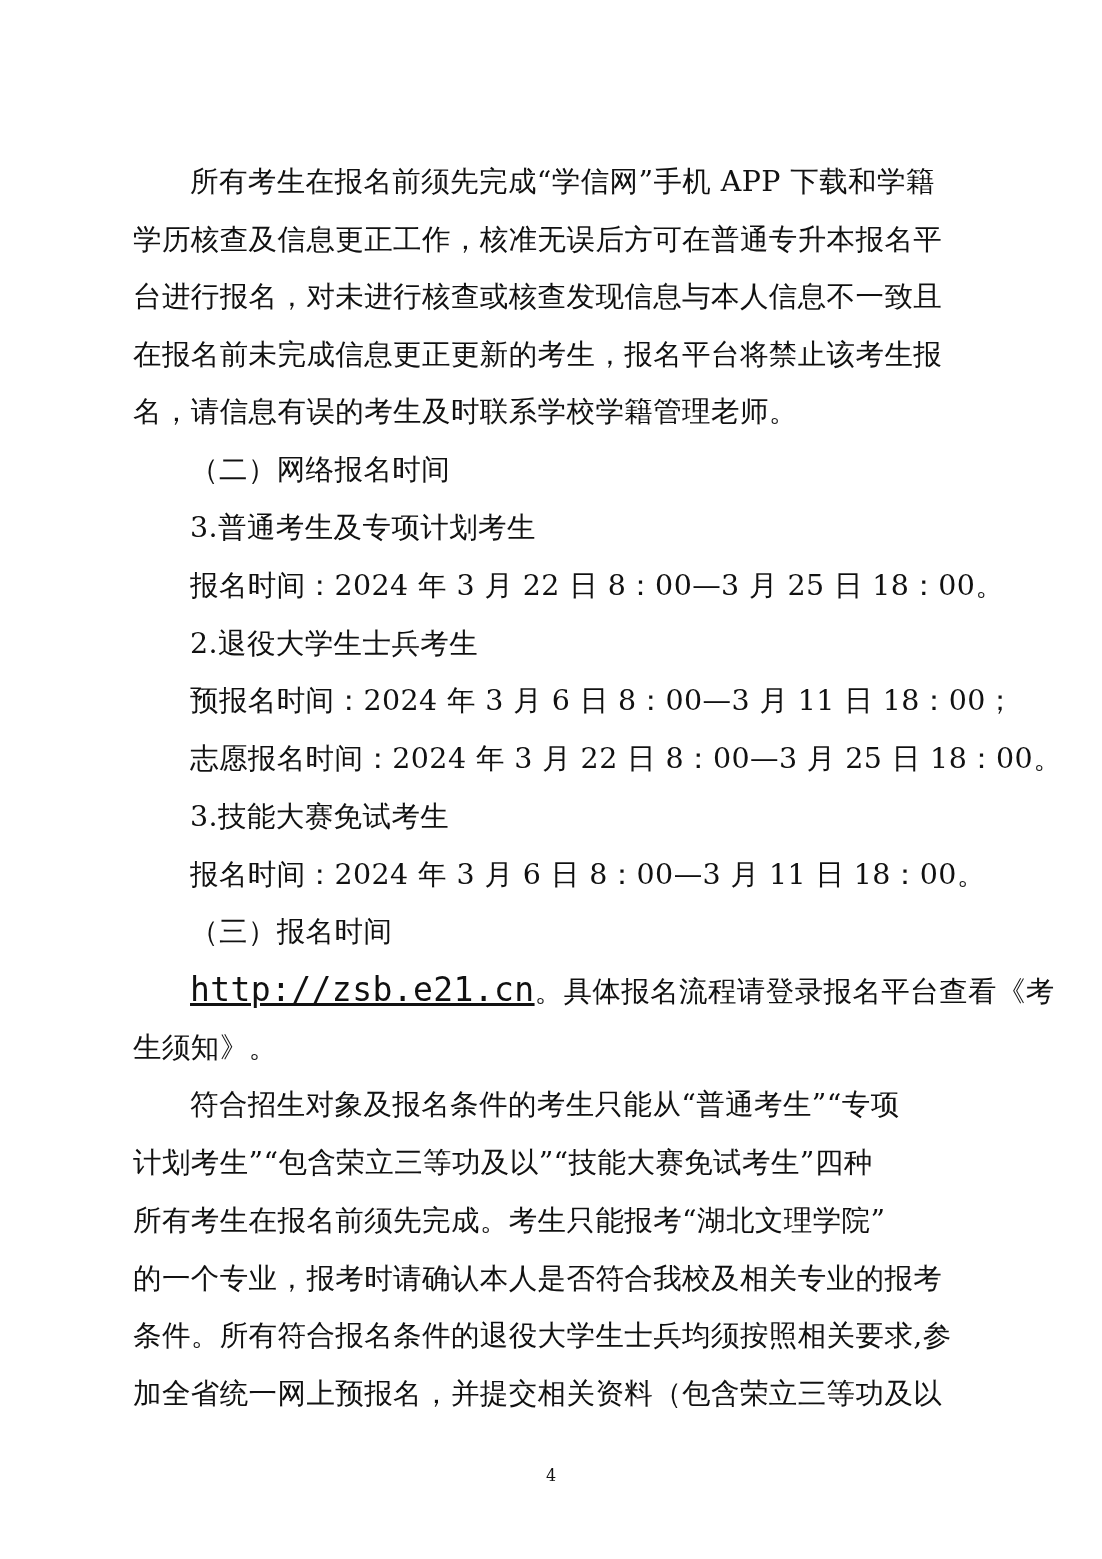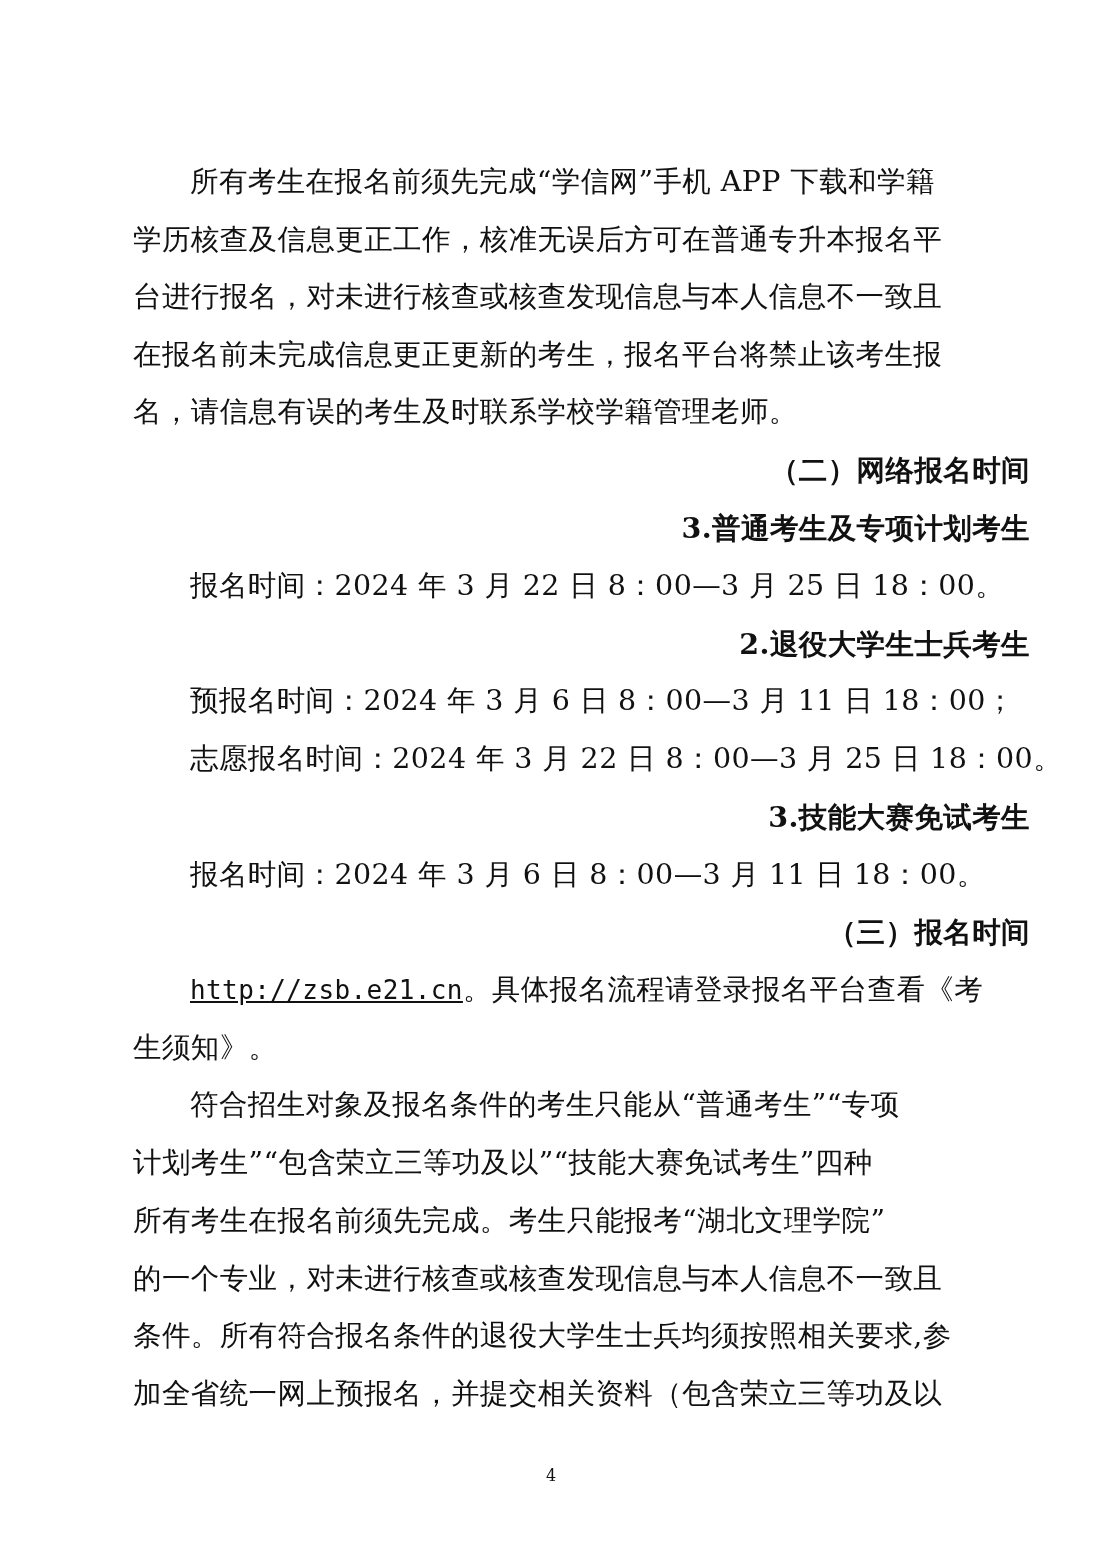--- a/index.html
+++ b/index.html
@@ -1,22 +1,22 @@
 <!DOCTYPE html>
 <html><head>
 <meta charset="utf-8">
 <style>
   html, body { margin:0; padding:0; background:#ffffff; }
   body { width:1102px; height:1559px; position:relative; overflow:hidden;
          font-family:"DejaVu Serif","Liberation Serif",serif; color:#111; }
   .line { position:absolute; left:133px; width:840px; font-size:28.5px; line-height:40px;
           white-space:nowrap; letter-spacing:0.4px;margin-top:20px; }
   .ind { left:190px; }
-  .bold { font-weight:bold;text-align:right; }
-  a.link { color:#111; text-decoration:underline; font-family:"DejaVu Sans Mono","Liberation Mono",monospace; font-size:26px; }
+  .bold { font-weight:normal; }
+  a.link { color:#111; text-decoration:underline; font-family:"DejaVu Sans Mono","Liberation Mono",monospace; font-size:33px; }
   .pagenum { position:absolute; left:0; width:1102px; top:1466px; text-align:center; font-size:16px; }
 </style>
 </head>
 <body>
 
 <div>
   <div class="line ind" style="top:142px">所有考生在报名前须先完成“学信网”手机 APP 下载和学籍</div>
   <div class="line" style="top:200px">学历核查及信息更正工作，核准无误后方可在普通专升本报名平</div>
   <div class="line" style="top:257px">台进行报名，对未进行核查或核查发现信息与本人信息不一致且</div>
   <div class="line" style="top:315px">在报名前未完成信息更正更新的考生，报名平台将禁止该考生报</div>
@@ -33,18 +33,18 @@
 
   <div class="line ind bold" style="top:892px">（三）报名时间</div>
   <div class="line ind" style="top:950px">
     <a class="link">http://zsb.e21.cn</a><span>。具体报名流程请登录报名平台查看《考</span>
   </div>
   <div class="line" style="top:1008px">生须知》。</div>
 
   <div class="line ind" style="top:1065px">符合招生对象及报名条件的考生只能从“普通考生”“专项</div>
   <div class="line" style="top:1123px">计划考生”“包含荣立三等功及以”“技能大赛免试考生”四种</div>
   <div class="line" style="top:1181px">所有考生在报名前须先完成。考生只能报考“湖北文理学院”</div>
-  <div class="line" style="top:1239px">的一个专业，对未进行核查或核查发现信息与本人信息不一致且</div>
+  <div class="line" style="top:1239px">的一个专业，报考时请确认本人是否符合我校及相关专业的报考</div>
   <div class="line" style="top:1296px">条件。所有符合报名条件的退役大学生士兵均须按照相关要求,参</div>
   <div class="line" style="top:1354px">加全省统一网上预报名，并提交相关资料（包含荣立三等功及以</div>
 
   <div class="pagenum">4</div>
 </div>
 
 </body></html>

